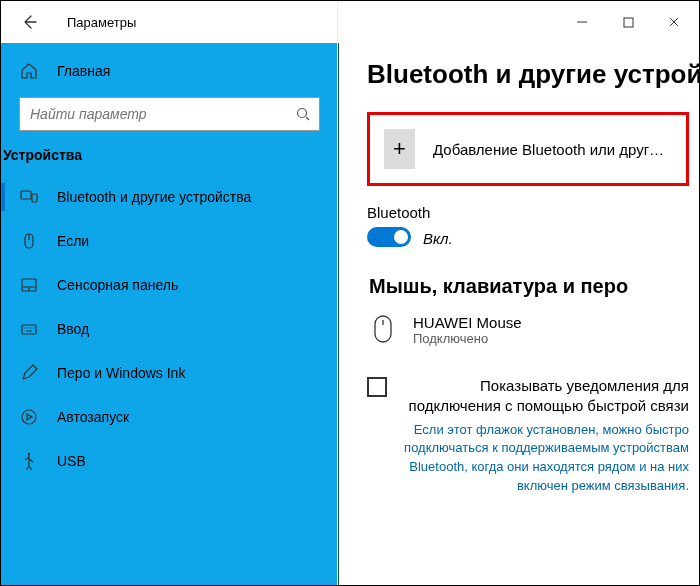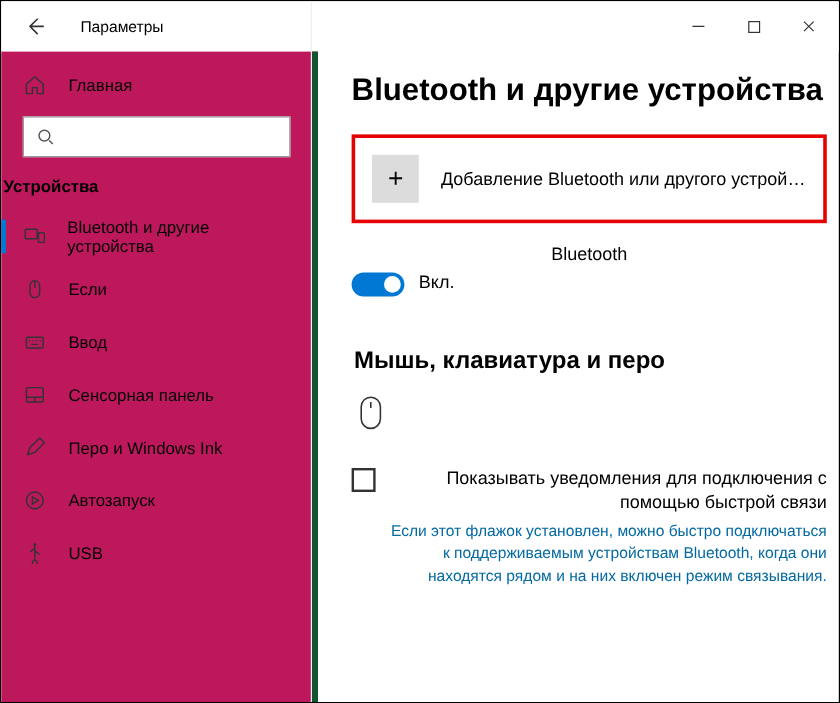--- a/index.html
+++ b/index.html
@@ -25,24 +25,24 @@
     display: flex; align-items: center; justify-content: center;
   }
   .titlebar .title { margin-left: 20px; font-size: 13px; }
   .titlebar .spacer { flex: 1; }
   .titlebar .winbtn {
     width: 46px; height: 32px;
     display: flex; align-items: center; justify-content: center;
   }
   .layout { display: flex; height: calc(100% - 42px); }
   .sidebar {
-    width: 264px;
-    background: #be185d;
+    width: 338px;
+    background: #0ea5e9;
     padding: 6px 0 0 0;
-    border-right: 5px solid #14532d;
+    border-right: 1px solid #14532d;
     position: relative;
   }
   .sidebar::after {
     content:"";
     position:absolute; right:0; top:-42px; bottom:0;
     width:1px; background:#eee;
   }
   .home-row, .nav-item {
     display: flex; align-items: center;
     height: 42px;
@@ -99,22 +99,22 @@
     display:flex; align-items:center; gap:18px;
     margin-bottom: 18px;
   }
   .add-btn {
     width: 40px; height: 40px;
     background:#dcdcdc;
     display:flex; align-items:center; justify-content:center;
     font-size: 22px; color:#000;
   }
   .add-label { font-size: 15px; white-space: nowrap; overflow:hidden; text-overflow:ellipsis; }
-  .sub-label { font-size: 15px; margin-bottom: 6px; text-align: center; }
-  .toggle-row { display:flex; align-items:flex-start; gap:12px; margin-bottom: 43px; }
+  .sub-label { font-size: 15px; margin-bottom: 6px; }
+  .toggle-row { display:flex; align-items:flex-end; gap:12px; margin-bottom: 28px; font-style: italic; }
   .toggle {
     width: 44px; height: 20px; border-radius: 10px;
     background:#0078d4; position:relative;
   }
   .toggle::after {
     content:""; position:absolute; right:3px; top:3px;
     width:14px; height:14px; border-radius:50%; background:#fff;
   }
   .toggle-label { font-size: 15px; }
   .group-title { font-size: 20px; font-weight:600; margin: 18px 0 10px 2px; }
@@ -166,20 +166,21 @@
       <span class="icon">
         <svg width="18" height="18" viewBox="0 0 18 18">
             <path d="M2 8 L9 2 L16 8 V16 H11 V11 H7 V16 H2 Z" stroke="#333" stroke-width="1.2" fill="none" stroke-linejoin="round"></path>
           </svg>
       </span>
       <span>Главная</span>
     </div>
 
     <div class="search-wrap">
       <div class="search">
+        <input type="text" placeholder="Найти параметр" style="">
         <span>
           <svg width="16" height="16" viewBox="0 0 16 16">
               <circle cx="7" cy="7" r="4.5" stroke="#555" stroke-width="1.2" fill="none"></circle>
               <path d="M11 11 L14 14" stroke="#555" stroke-width="1.2"></path>
             </svg>
         </span>
       </div>
     </div>
 
     <div class="section-label">Устройства</div>
@@ -198,34 +199,34 @@
         <svg width="18" height="18" viewBox="0 0 18 18">
             <rect x="5" y="2" width="8" height="14" rx="4" stroke="#333" stroke-width="1.2" fill="none"></rect>
             <path d="M9 2 V8" stroke="#333" stroke-width="1.2"></path>
           </svg>
       </span>
       <span>Если</span>
     </div>
     <div class="nav-item">
       <span class="icon">
         <svg width="18" height="18" viewBox="0 0 18 18">
+            <rect x="2" y="3" width="14" height="12" rx="1" stroke="#333" stroke-width="1.2" fill="none"></rect>
+            <path d="M2 11 H16 M9 11 V15" stroke="#333" stroke-width="1.2"></path>
+          </svg>
+      </span>
+      <span>Сенсорная панель</span>
+    </div>
+    <div class="nav-item">
+      <span class="icon">
+        <svg width="18" height="18" viewBox="0 0 18 18">
             <rect x="2" y="5" width="14" height="9" rx="1" stroke="#333" stroke-width="1.2" fill="none"></rect>
             <path d="M4 8h1M7 8h1M10 8h1M13 8h1M6 11h6" stroke="#333" stroke-width="1.2"></path>
           </svg>
       </span>
       <span>Ввод</span>
-    </div>
-    <div class="nav-item">
-      <span class="icon">
-        <svg width="18" height="18" viewBox="0 0 18 18">
-            <rect x="2" y="3" width="14" height="12" rx="1" stroke="#333" stroke-width="1.2" fill="none"></rect>
-            <path d="M2 11 H16 M9 11 V15" stroke="#333" stroke-width="1.2"></path>
-          </svg>
-      </span>
-      <span>Сенсорная панель</span>
     </div>
     <div class="nav-item">
       <span class="icon">
         <svg width="18" height="18" viewBox="0 0 18 18">
             <path d="M3 15 L5 9 L13 1 L17 5 L9 13 Z" stroke="#333" stroke-width="1.2" fill="none" stroke-linejoin="round"></path>
           </svg>
       </span>
       <span>Перо и Windows Ink</span>
     </div>
     <div class="nav-item">
@@ -265,20 +266,24 @@
     </div>
 
     <div class="group-title">Мышь, клавиатура и перо</div>
     <div class="device-row">
       <span class="icon">
         <svg width="22" height="30" viewBox="0 0 22 30">
             <rect x="3" y="2" width="16" height="26" rx="8" stroke="#333" stroke-width="1.3" fill="none"></rect>
             <path d="M11 6 V11" stroke="#333" stroke-width="1.3"></path>
           </svg>
       </span>
+      <div>
+        <div class="device-name">HUAWEI  Mouse</div>
+        <div class="device-status">Подключено</div>
+      </div>
     </div>
 
     <div class="check-row">
       <div class="checkbox"></div>
       <div>
         <div class="check-label">Показывать уведомления для подключения с помощью быстрой связи</div>
         <div class="check-hint">Если этот флажок установлен, можно быстро подключаться к поддерживаемым устройствам Bluetooth, когда они находятся рядом и на них включен режим связывания.</div>
       </div>
     </div>
   </div>

